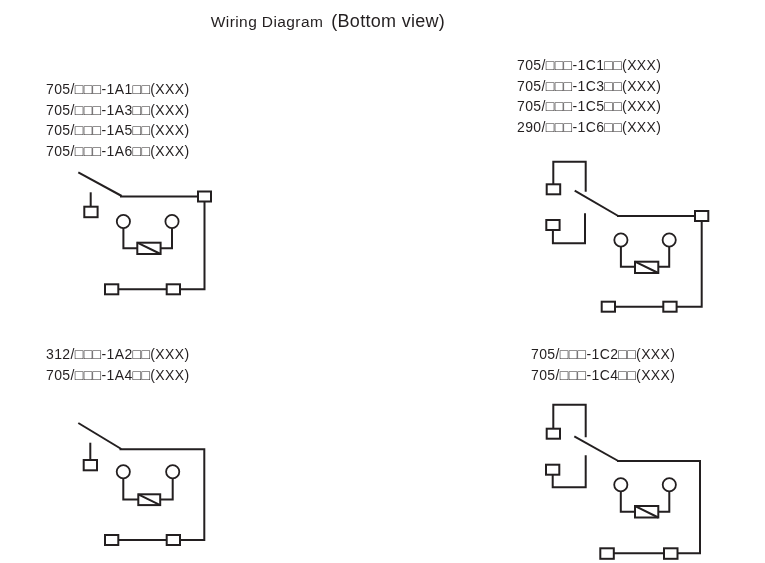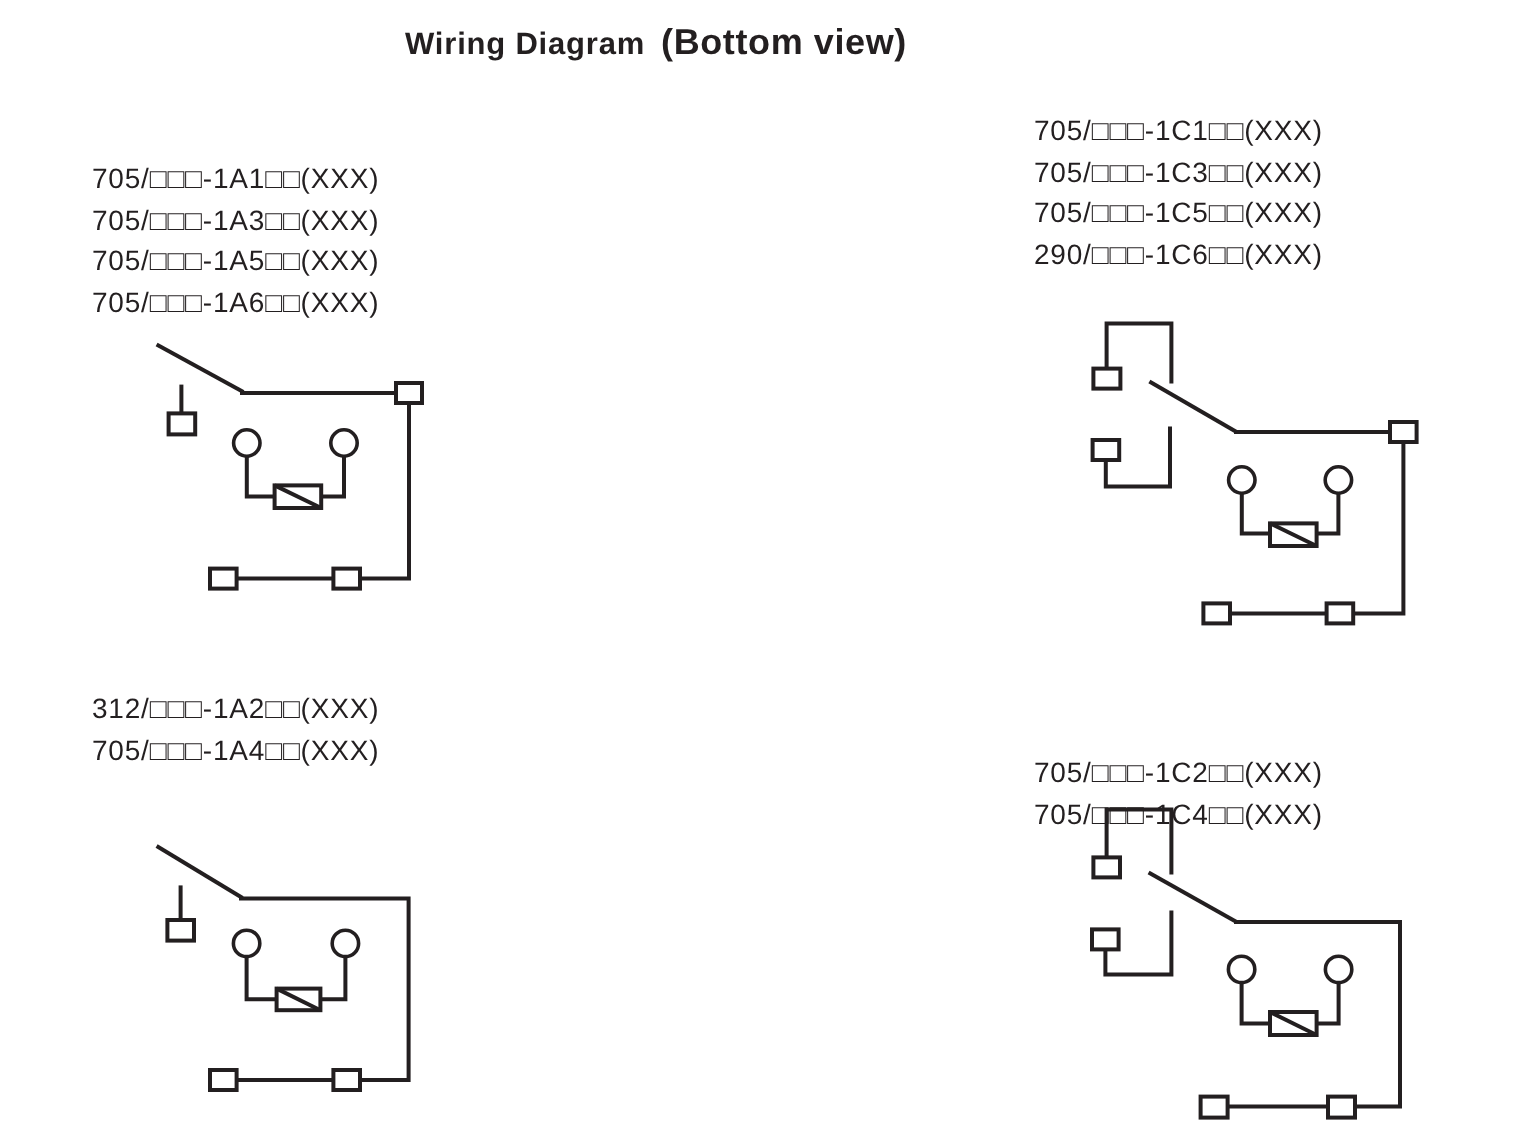--- a/index.html
+++ b/index.html
@@ -3,33 +3,33 @@
 <meta charset="utf-8">
 <style>
   html,body{margin:0;padding:0;}
   body{
     width:765px;height:563px;background:#ffffff;position:relative;
     font-family:"Liberation Sans","DejaVu Sans",sans-serif;
     color:#231f20;overflow:hidden;
   }
   .title-row{
     position:absolute;top:11px;left:0;width:656px;
-    display:flex;justify-content:center;align-items:baseline;gap:8px;font-weight:bold;
+    display:flex;justify-content:center;align-items:baseline;gap:8px;
   }
   .title-main{font-size:15.5px;letter-spacing:0.4px;}
   .title-sub{font-size:18px;letter-spacing:0.3px;}
   .labels{
     position:absolute;font-size:14px;line-height:20.7px;
     letter-spacing:0.4px;white-space:nowrap;
   }
   .labels .pn{height:20.7px;}
   .g1{left:46px;top:55px;margin-top:24px;}
   .g2{left:517px;top:55px;}
   .g3{left:46px;top:344px;}
-  .g4{left:517px;top:344px;margin-top:32px;}
+  .g4{left:531px;top:344px;}
   svg.schematic{position:absolute;overflow:visible;}
   .svg-tl{left:70px;top:160px;}
   .svg-tr{left:540px;top:155px;}
   .svg-bl{left:70px;top:410px;}
   .svg-br{left:540px;top:400px;}
   .ln{fill:none;stroke:#231f20;stroke-width:2;stroke-linejoin:miter;}
   .sq{fill:#ffffff;stroke:#231f20;stroke-width:2;}
   .cr{fill:#ffffff;stroke:#231f20;stroke-width:1.8;}
 </style>
 </head>

